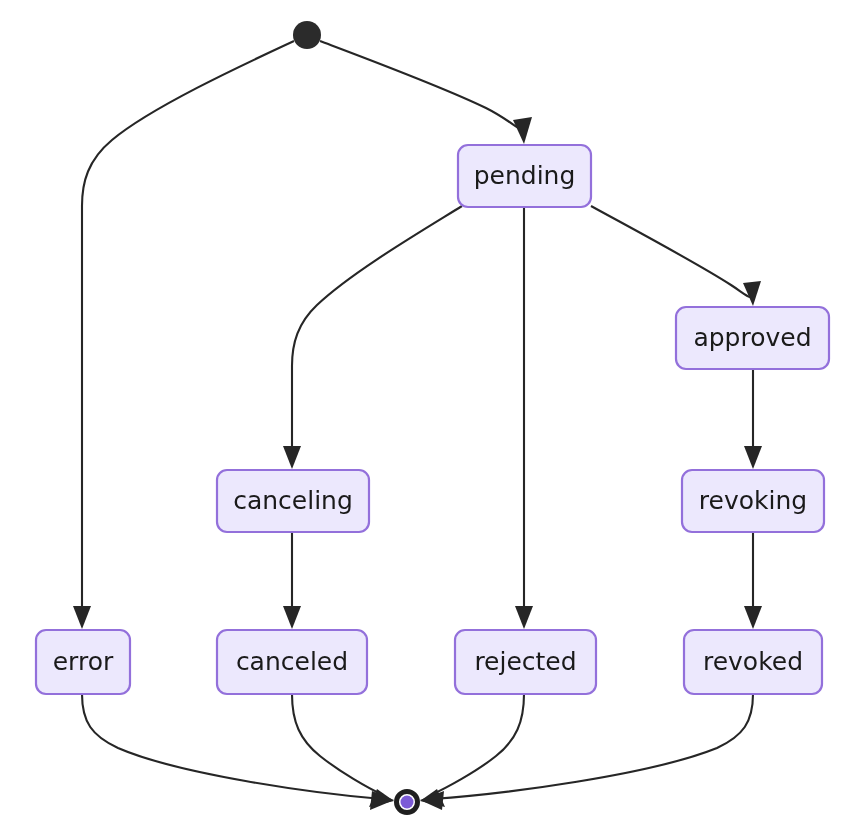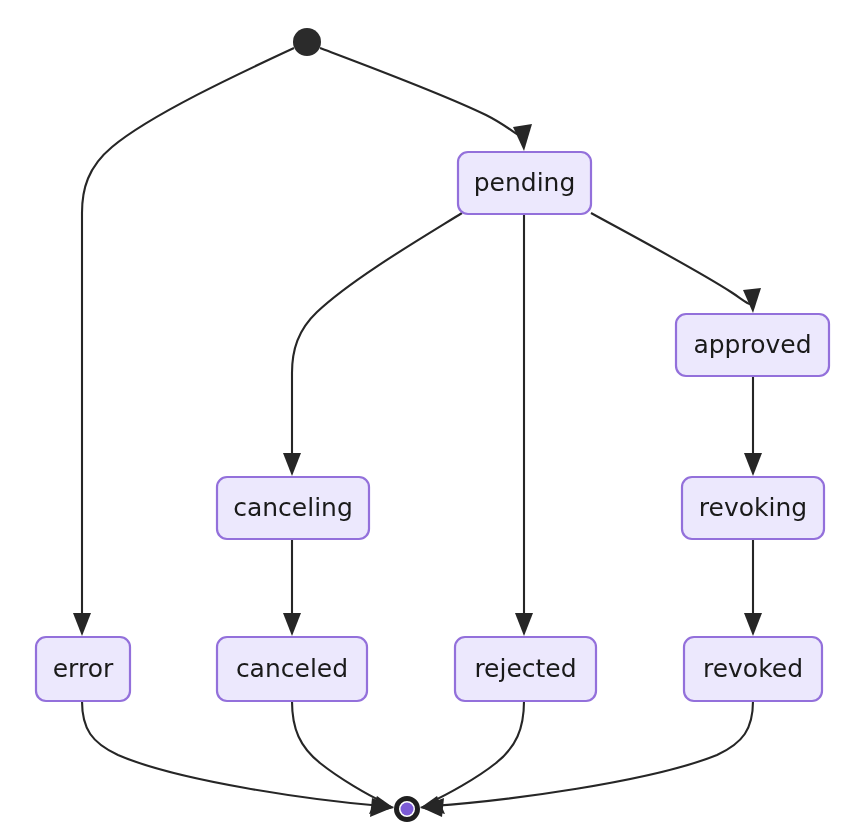--- a/index.html
+++ b/index.html
@@ -11,21 +11,20 @@
     width: 859px;
     height: 837px;
     font-family: "DejaVu Sans", "Liberation Sans", sans-serif;
     overflow: hidden;
   }
   #diagram-root {
     position: relative;
     width: 859px;
     height: 741px;
     background: #ffffff;
-    margin-top: 7px;
   }
   svg#state-diagram {
     display: block;
     width: 859px;
     height: 837px;
   }
   .edge-path {
     fill: none;
     stroke: #262626;
     stroke-width: 2.1px;

